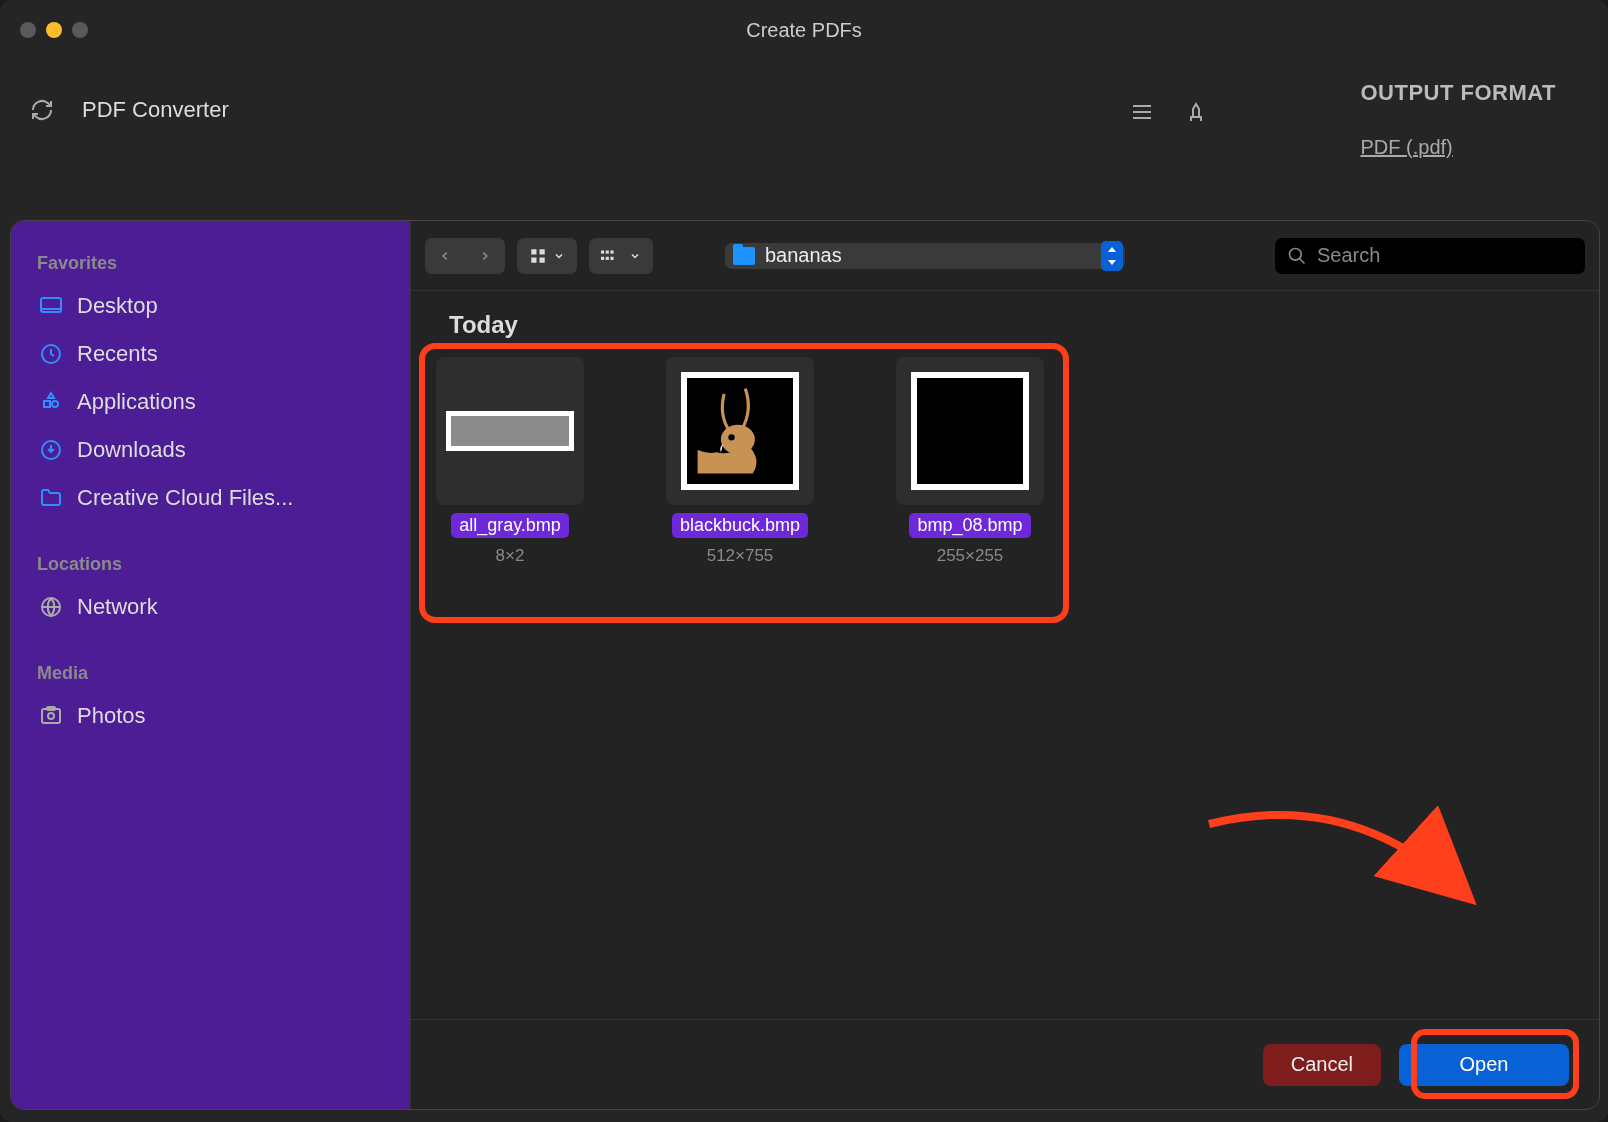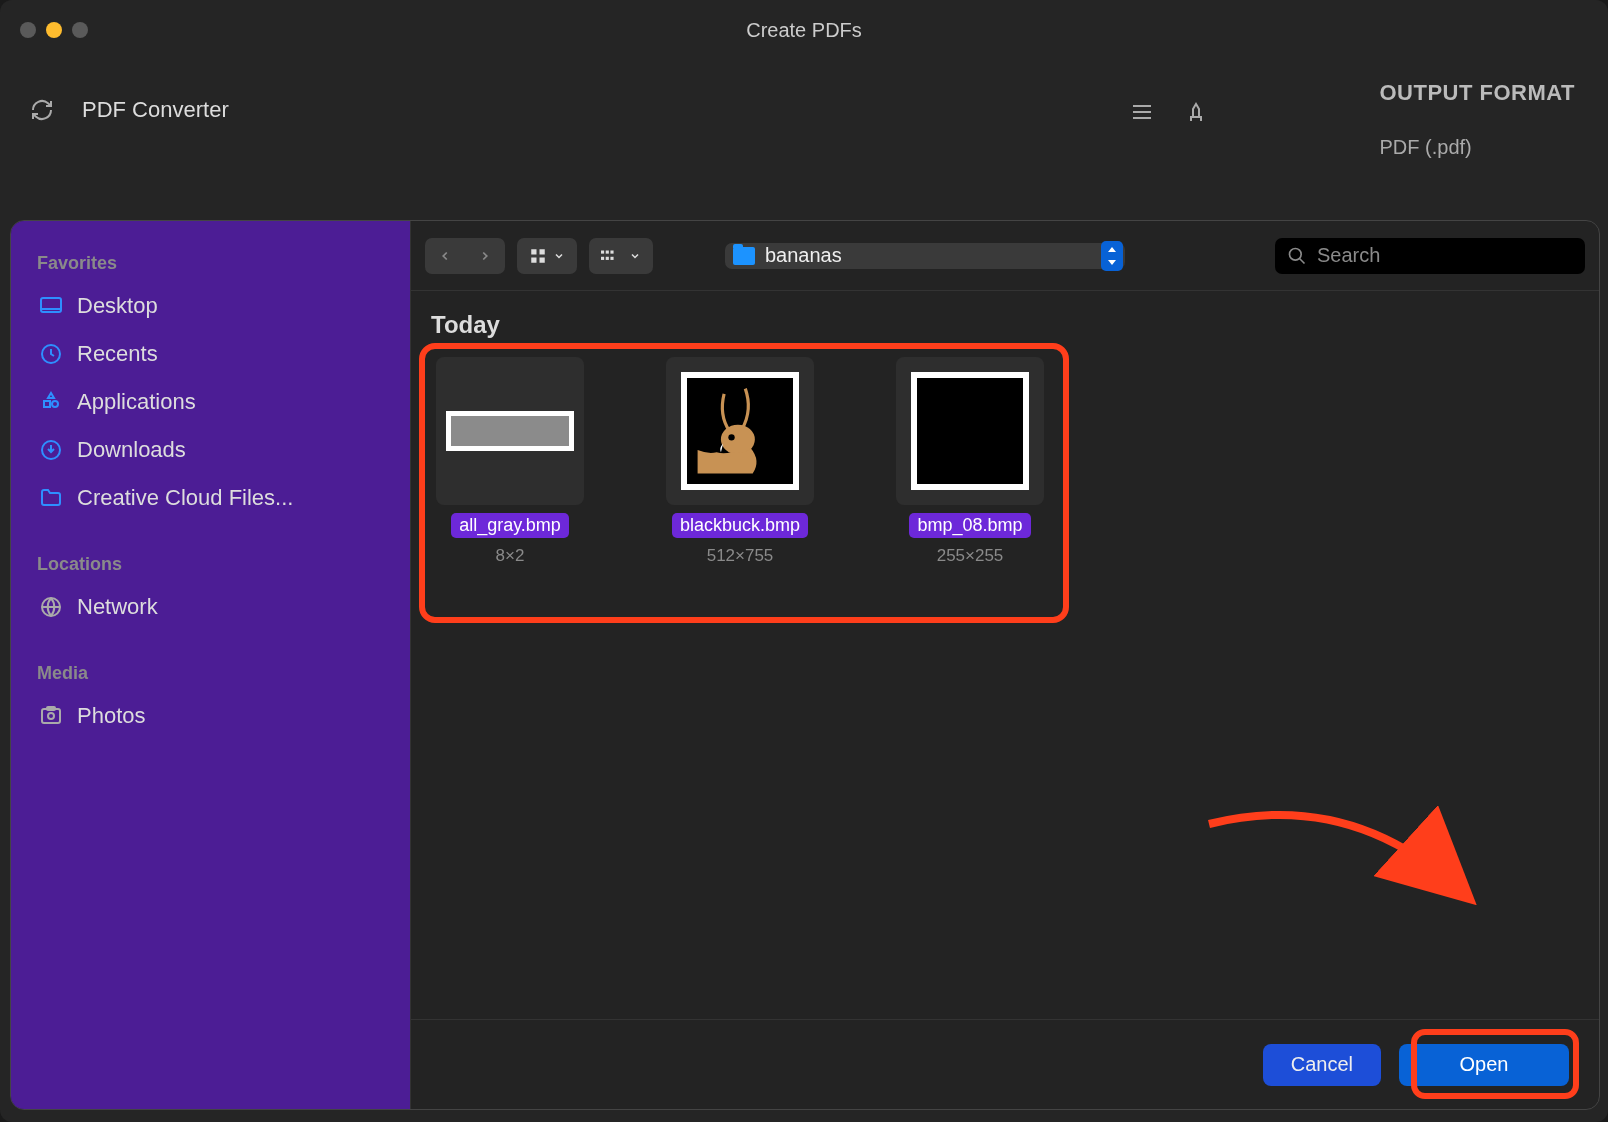--- a/index.html
+++ b/index.html
@@ -63,33 +63,34 @@
       gap: 28px;
       color: #aaa;
     }
     .refresh-icon svg { display: block; }
     .app-name {
       font-size: 22px;
       color: #ddd;
     }
     .right-info {
       position: absolute;
-      right: 33px;
+      right: 52px;
       top: 80px;
     }
     .right-info .hdr {
       font-size: 22px;
       font-weight: 700;
       color: #bbb;
       letter-spacing: 0.5px;
     }
     .right-info .sub {
       font-size: 20px;
       color: #aaa;
       margin-top: 30px;
+      text-decoration: underline;
     }
     .toolbar-icons {
       position: absolute;
       right: 400px;
       top: 100px;
       display: flex;
       gap: 30px;
       color: #888;
     }
     
@@ -235,20 +236,21 @@
       flex: 1;
       padding: 20px 14px;
       position: relative;
     }
     .section-hdr {
       font-size: 24px;
       font-weight: 700;
       color: #ddd;
       margin-bottom: 6px;
       padding-left: 6px;
+      margin-left: 18px;
     }
     .highlight-box {
       position: absolute;
       left: 8px;
       top: 52px;
       width: 650px;
       height: 280px;
       border: 6px solid #ff3e1b;
       border-radius: 16px;
       pointer-events: none;
@@ -314,21 +316,21 @@
     .btn {
       height: 42px;
       padding: 0 28px;
       border-radius: 8px;
       font-size: 20px;
       display: flex;
       align-items: center;
       justify-content: center;
     }
     .btn-cancel {
-      background: #1d4ed8;
+      background: #7f1d1d;
       color: #eee;
       margin-left: 32px;
     }
     .btn-open {
       background: #0862d6;
       color: #fff;
       width: 170px;
     }
     .open-highlight {
       position: absolute;

